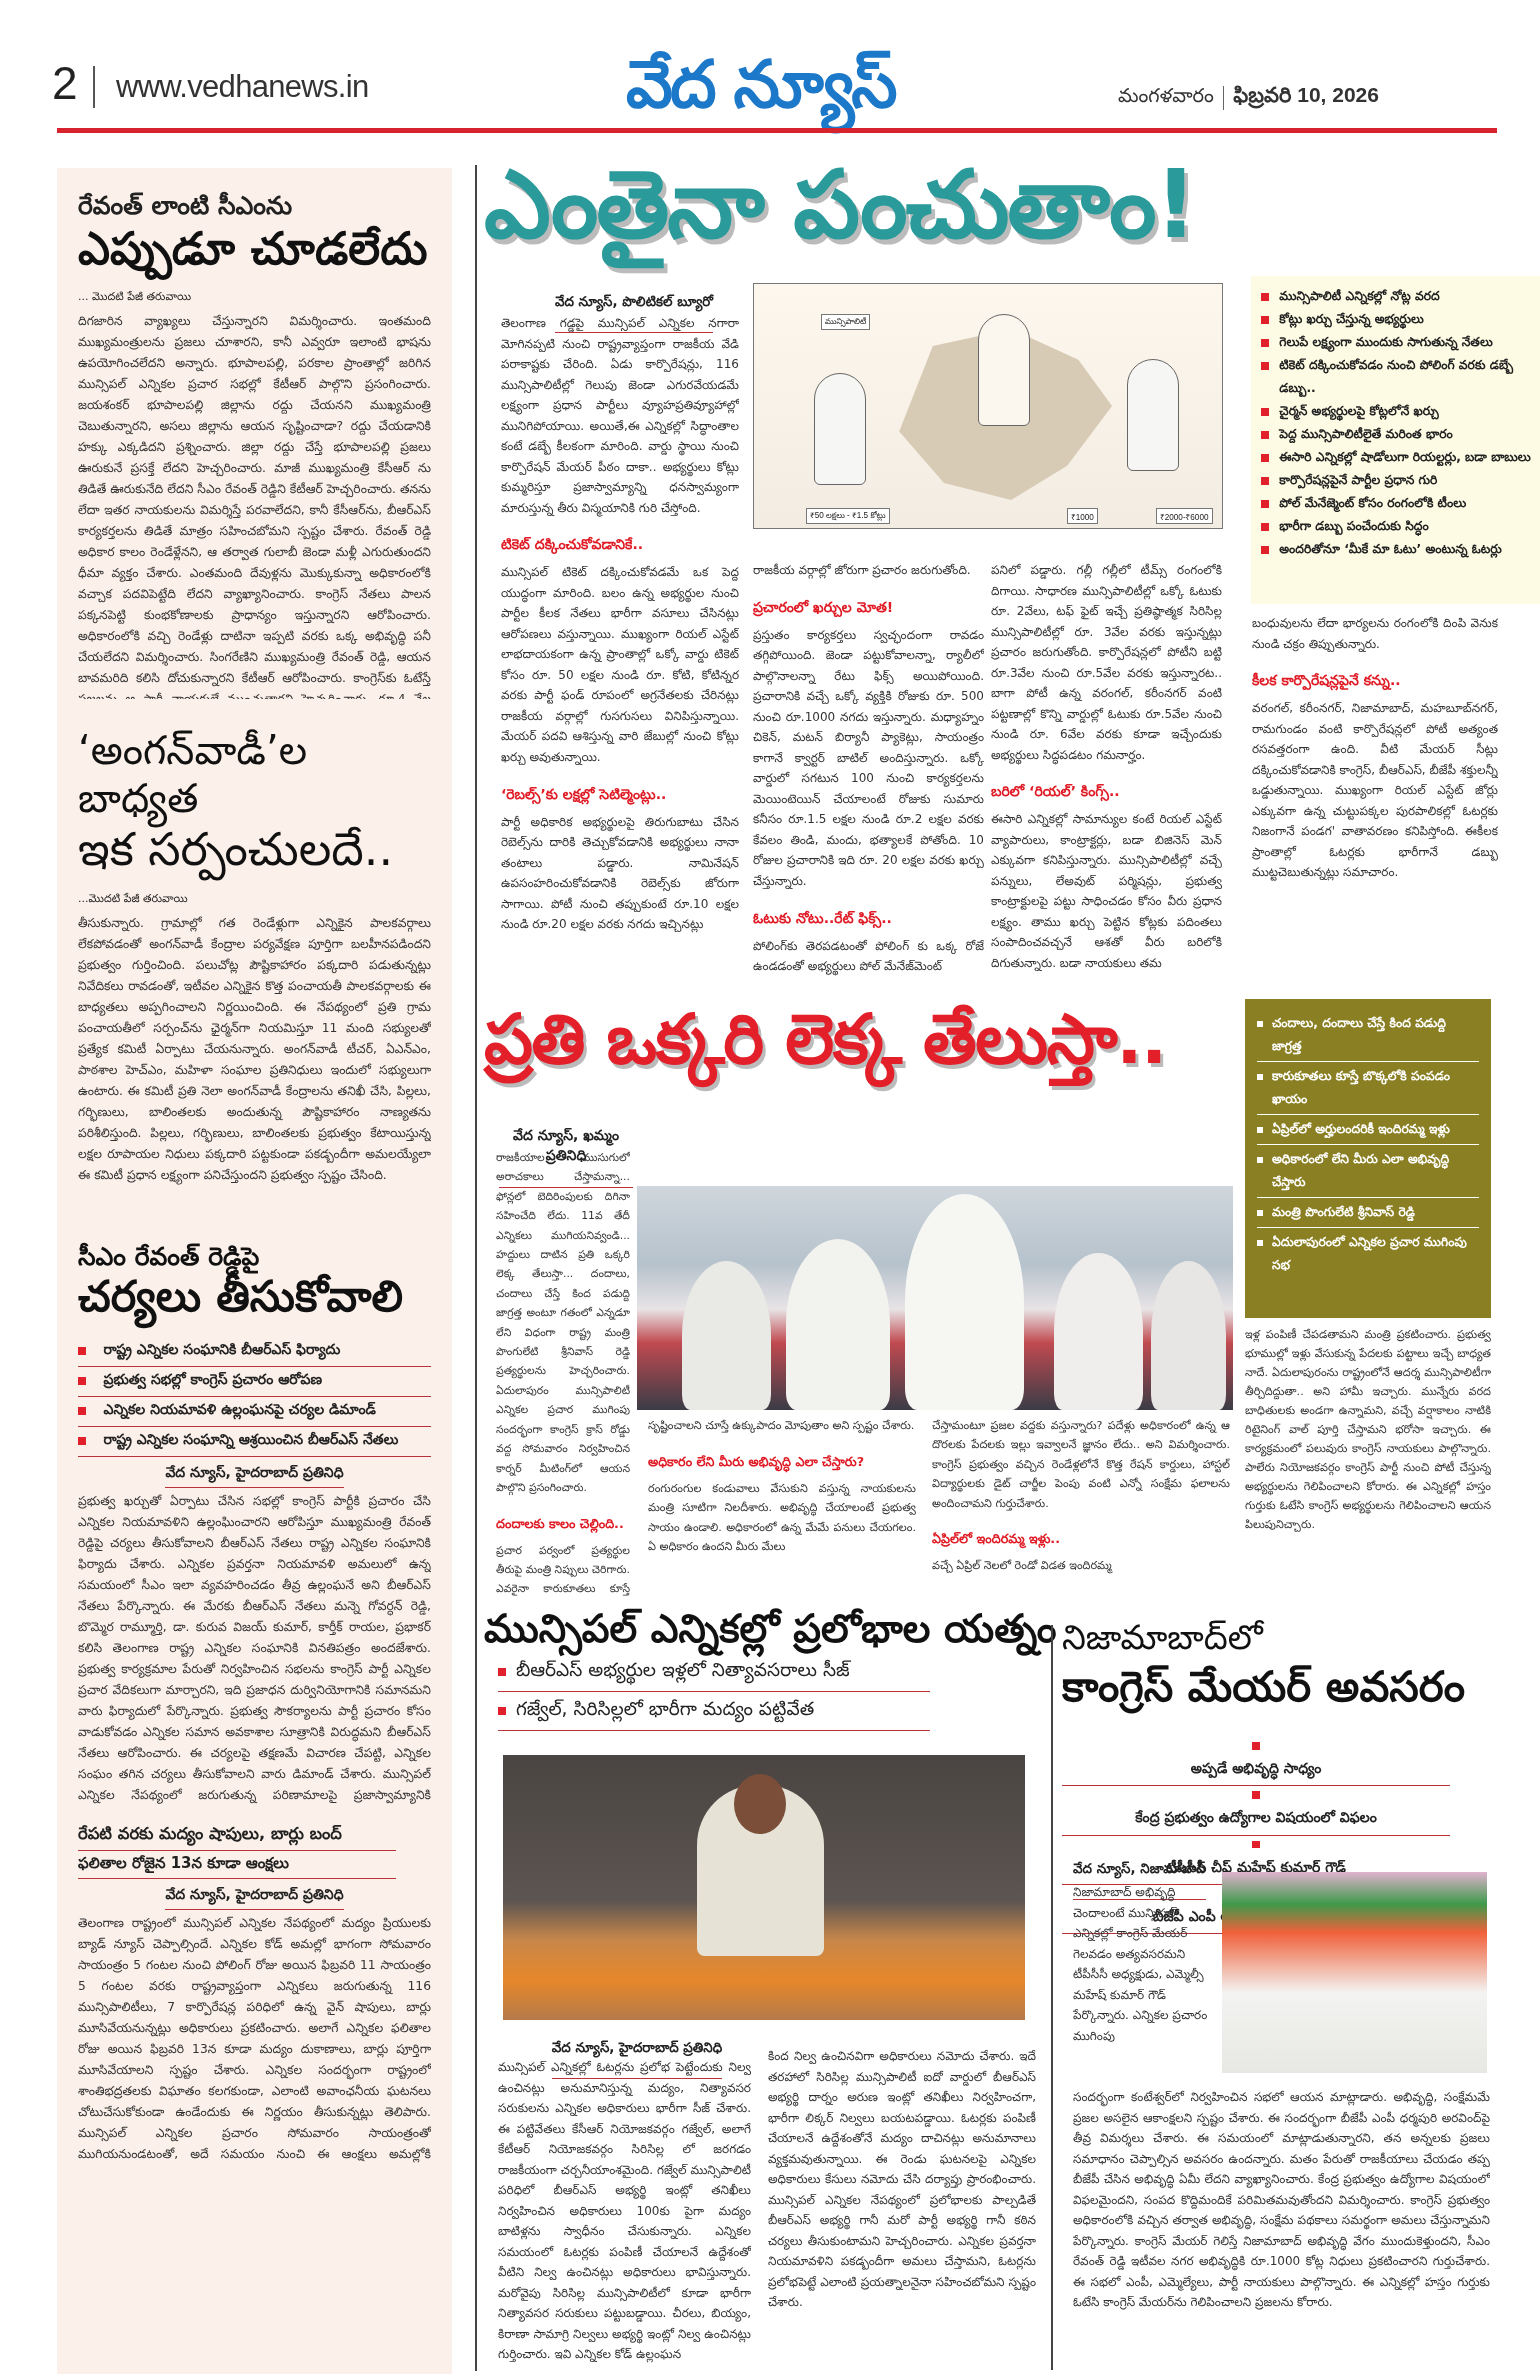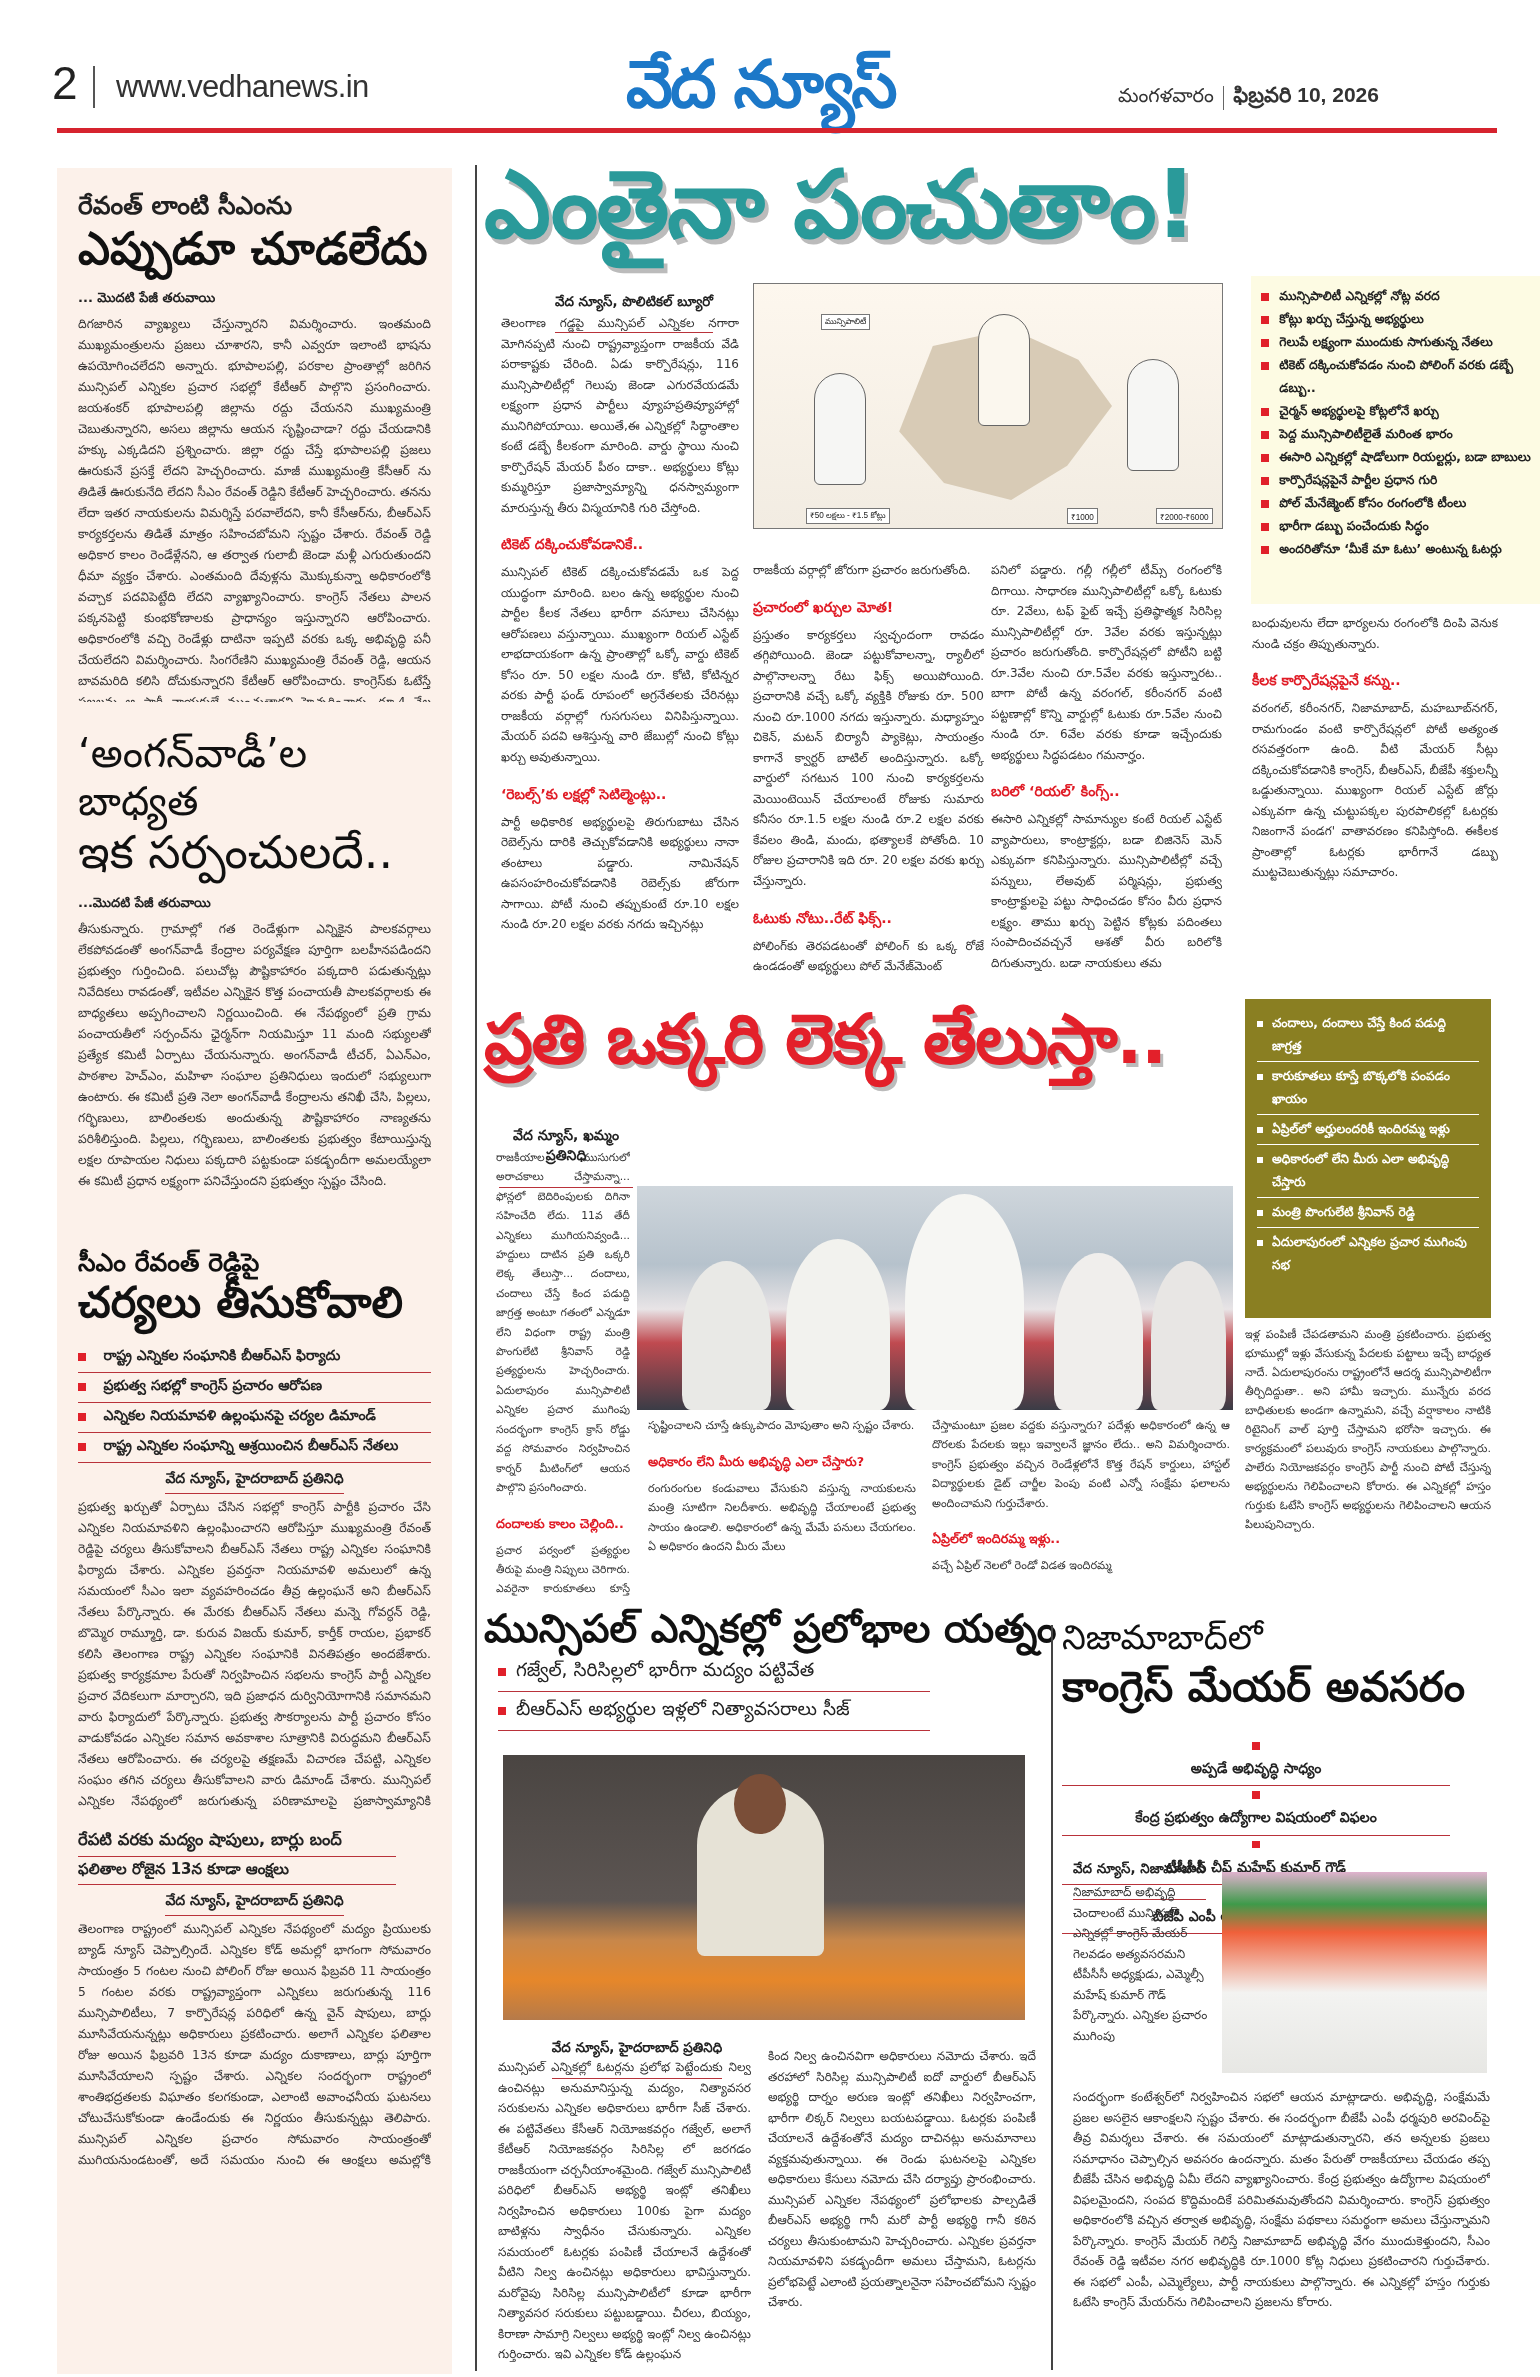--- a/index.html
+++ b/index.html
@@ -16,21 +16,21 @@
   .date-wrap .date-num { font-family: "Liberation Sans", sans-serif; font-weight: bold; font-size: 21px; }
   .red-rule { left: 57px; top: 128px; width: 1440px; height: 4.5px; background: #d6232e; }
 
   
   .left-col { left: 57px; top: 168px; width: 395px; height: 2206px; background: #fcf1ea; padding: 0 21px; }
   .col-divider { left: 475px; top: 165px; width: 1.5px; height: 2206px; background: #444; }
 
   .kicker { font-size: 25px; font-weight: bold; color: #222; line-height: 1.3; }
   .hl-big { font-size: 45px; font-weight: bold; color: #111; line-height: 1.15; }
   .hl-thin { font-size: 40px; font-weight: normal; color: #111; line-height: 1.2; }
-  .cont { font-size: 13px; font-weight: bold; margin-top: 15px; margin-bottom: 6px; }
+  .cont { font-size: 11px; font-weight: normal; margin-top: 15px; margin-bottom: 6px; }
   .body-text { font-size: 12.3px; line-height: 21px; color: #333; text-align: justify; }
   .bullet-list { list-style: none; margin: 15px 0 7.5px; }
   .bullet-list li { display: flex; align-items: center; gap: 18px; font-size: 14px; font-weight: bold; padding: 4.5px 0; border-bottom: 1.5px solid #b9323a; }
   .sq { width: 7.5px; height: 7.5px; background: #e0202a; flex: none; }
   .byline { text-align: center; font-size: 14px; font-weight: bold; margin: 7.5px auto 3px; padding-bottom: 3px; border-bottom: 1.5px solid #b9323a; width: fit-content; }
 
   
   .main-hl { left: 484px; top: 153px; font-size: 94px; font-weight: bold; color: #2a9a9a; text-shadow: 3.7px 4.5px 0 #bbbbbb; letter-spacing: -2.2px; line-height: 1.1; }
 
   .col { font-size: 12px; line-height: 20.5px; color: #333; text-align: justify; }
@@ -290,25 +290,25 @@
 </div>
 
 <div class="abs col" style="left:1245px;top:1325px;width:246px;height:276px;overflow:hidden;font-size:11.2px;line-height:19px">
   <p>ఇళ్ల పంపిణీ చేపడతామని మంత్రి ప్రకటించారు. ప్రభుత్వ భూముల్లో ఇళ్లు వేసుకున్న పేదలకు పట్టాలు ఇచ్చే బాధ్యత నాదే. ఏదులాపురంను రాష్ట్రంలోనే ఆదర్శ మున్సిపాలిటీగా తీర్చిదిద్దుతా.. అని హామీ ఇచ్చారు. మున్నేరు వరద బాధితులకు అండగా ఉన్నామని, వచ్చే వర్షాకాలం నాటికి రిటైనింగ్ వాల్ పూర్తి చేస్తామని భరోసా ఇచ్చారు. ఈ కార్యక్రమంలో పలువురు కాంగ్రెస్ నాయకులు పాల్గొన్నారు. పాలేరు నియోజకవర్గం కాంగ్రెస్ పార్టీ నుంచి పోటీ చేస్తున్న అభ్యర్థులను గెలిపించాలని కోరారు. ఈ ఎన్నికల్లో హస్తం గుర్తుకు ఓటేసి కాంగ్రెస్ అభ్యర్థులను గెలిపించాలని ఆయన పిలుపునిచ్చారు.</p>
 </div>
 
 <div class="abs sec3-hl">మున్సిపల్ ఎన్నికల్లో ప్రలోభాల యత్నం</div>
 <ul class="abs sec3-bullets">
   <li>
       <span class="sq"></span>
+      <span>బీఆర్ఎస్ అభ్యర్థుల ఇళ్లలో నిత్యావసరాలు సీజ్</span>
+    </li>
+  <li>
+      <span class="sq"></span>
       <span>గజ్వేల్, సిరిసిల్లలో భారీగా మద్యం పట్టివేత</span>
-    </li>
-  <li>
-      <span class="sq"></span>
-      <span>బీఆర్ఎస్ అభ్యర్థుల ఇళ్లలో నిత్యావసరాలు సీజ్</span>
     </li>
 </ul>
 
 <div class="abs photo-liquor">
   <div class="officer"></div>
   <div class="face"></div>
 </div>
 
 <div class="abs" style="left:525px;top:2031px;width:224px;text-align:center">
   <span class="byline-plain">వేద న్యూస్, హైదరాబాద్ ప్రతినిధి</span>

